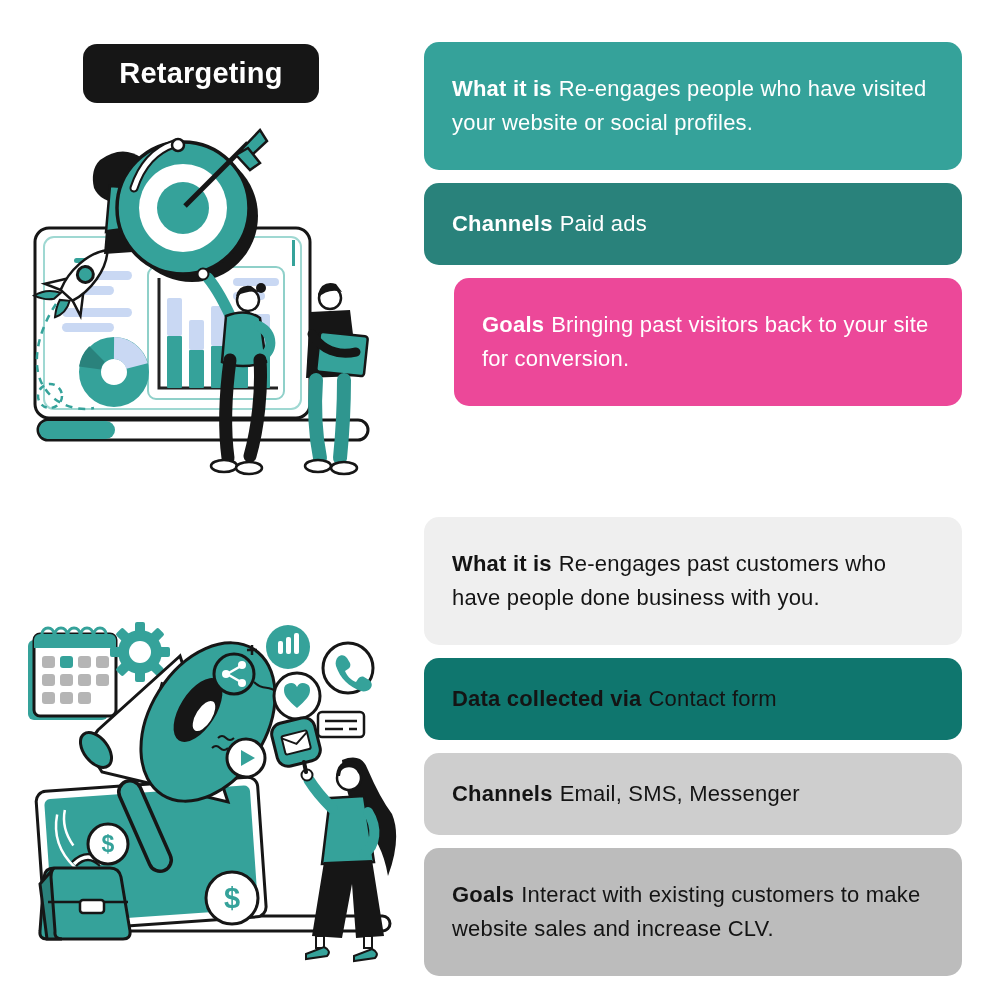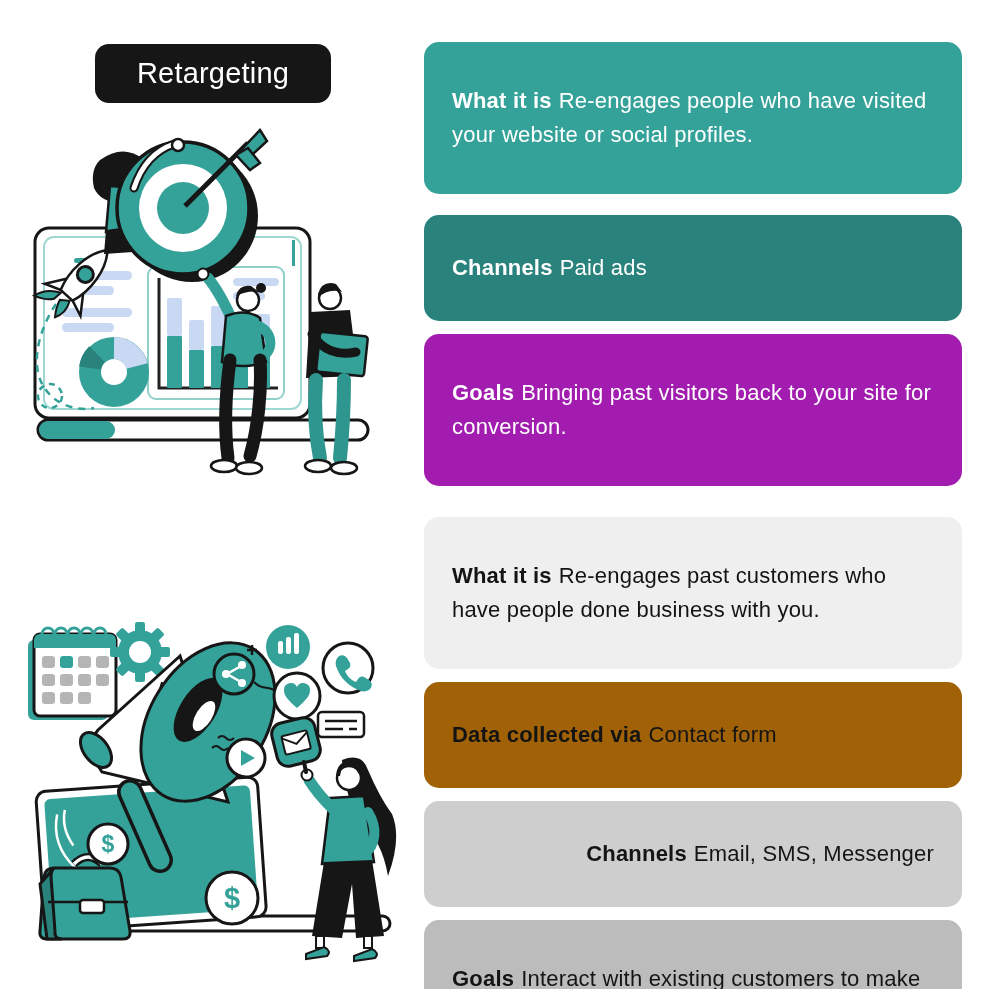--- a/index.html
+++ b/index.html
@@ -1,34 +1,34 @@
 <!DOCTYPE html>
 <html><head>
 <meta charset="utf-8">
 <style>
   html,body{margin:0;padding:0;background:#fff;}
   .canvas{
     position:relative;width:1000px;height:989px;background:#ffffff;overflow:hidden;
     font-family:"Liberation Sans", sans-serif;
   }
   .pill{
-    position:absolute;left:95px;width:236px;height:59px;background:#161616;color:#fff;
+    position:absolute;left:83px;width:236px;height:59px;background:#161616;color:#fff;
     border-radius:14px;display:flex;align-items:center;justify-content:center;
-    font-size:29px;font-weight:400;letter-spacing:.2px;
+    font-size:29px;font-weight:700;letter-spacing:.2px;
   }
   .pill.top{top:44px}
   .pill.bottom{top:519px}
   .illus{position:absolute;}
   .illus.top{left:22px;top:128px;width:378px;height:355px;}
   .illus.bottom{left:12px;top:612px;width:388px;height:360px;}
   .cards{position:absolute;left:424px;width:538px;display:flex;flex-direction:column;gap:13px;}
   .cards.top{top:42px}
   .cards.bottom{top:517px}
   .card{
-    border-radius:15px;padding:16px 28px;display:flex;align-items:center;
+    border-radius:15px;padding:4px 28px;display:flex;align-items:center;
     font-size:22px;line-height:1.55;letter-spacing:.2px;
   }
   .card.c2{height:120px}
   .card.c1{height:74px}
   .cards.top .card{color:#ffffff}
   .cards.bottom .card{color:#141414}
   .card .t{font-weight:700;margin-right:7px;}
 </style>
 </head>
 <body>
@@ -147,24 +147,24 @@
         <ellipse cx="296" cy="338" rx="13" ry="6" fill="#ffffff" stroke="#161616" stroke-width="2.5"></ellipse>
         <ellipse cx="322" cy="340" rx="13" ry="6" fill="#ffffff" stroke="#161616" stroke-width="2.5"></ellipse>
       </g>
     </svg>
   </div>
 
   <div class="cards top">
     <div class="card c2" style="background: rgb(53, 162, 154);">
       <p class="txt"><span class="t">What it is</span><span>Re-engages people who have visited your website or social profiles.</span></p>
     </div>
-    <div class="card c1" style="background: rgb(41, 130, 123); margin-top: 8px;">
+    <div class="card c1" style="background: rgb(41, 130, 123);">
       <p class="txt"><span class="t">Channels</span><span>Paid ads</span></p>
     </div>
-    <div class="card c2" style="background: #a21caf;">
+    <div class="card c2" style="background: #ec4899; margin-left: 30px;">
       <p class="txt"><span class="t">Goals</span><span>Bringing past visitors back to your site for conversion.</span></p>
     </div>
   </div>
 
 
   <div class="illus bottom">
     <svg viewBox="0 0 388 360" width="388" height="360" xmlns="http://www.w3.org/2000/svg">
 
       <g>
         <rect x="16" y="28" width="80" height="80" rx="6" fill="#35a29a"></rect>
@@ -295,24 +295,24 @@
         <path d="M294 342 l 18 -7 q 8 4 3 9 l -21 3 z" fill="#35a29a" stroke="#161616" stroke-width="2"></path>
         <path d="M342 344 l 18 -7 q 8 4 3 9 l -21 3 z" fill="#35a29a" stroke="#161616" stroke-width="2"></path>
       </g>
     </svg>
   </div>
 
   <div class="cards bottom">
     <div class="card c2" style="background: rgb(239, 239, 239);">
       <p class="txt"><span class="t">What it is</span><span>Re-engages past customers who have people done business with you.</span></p>
     </div>
-    <div class="card c1" style="background: #a16207;">
+    <div class="card c1" style="background: #0f766e;">
       <p class="txt"><span class="t">Data collected via</span><span>Contact form</span></p>
     </div>
-    <div class="card c1" style="background: rgb(206, 206, 206); justify-content: flex-end;">
+    <div class="card c1" style="background: rgb(206, 206, 206);">
       <p class="txt"><span class="t">Channels</span><span>Email, SMS, Messenger</span></p>
     </div>
     <div class="card c2" style="background: rgb(188, 188, 188);">
       <p class="txt"><span class="t">Goals</span><span>Interact with existing customers to make website sales and increase CLV.</span></p>
     </div>
   </div>
 
 </div>
 
 </body></html>

